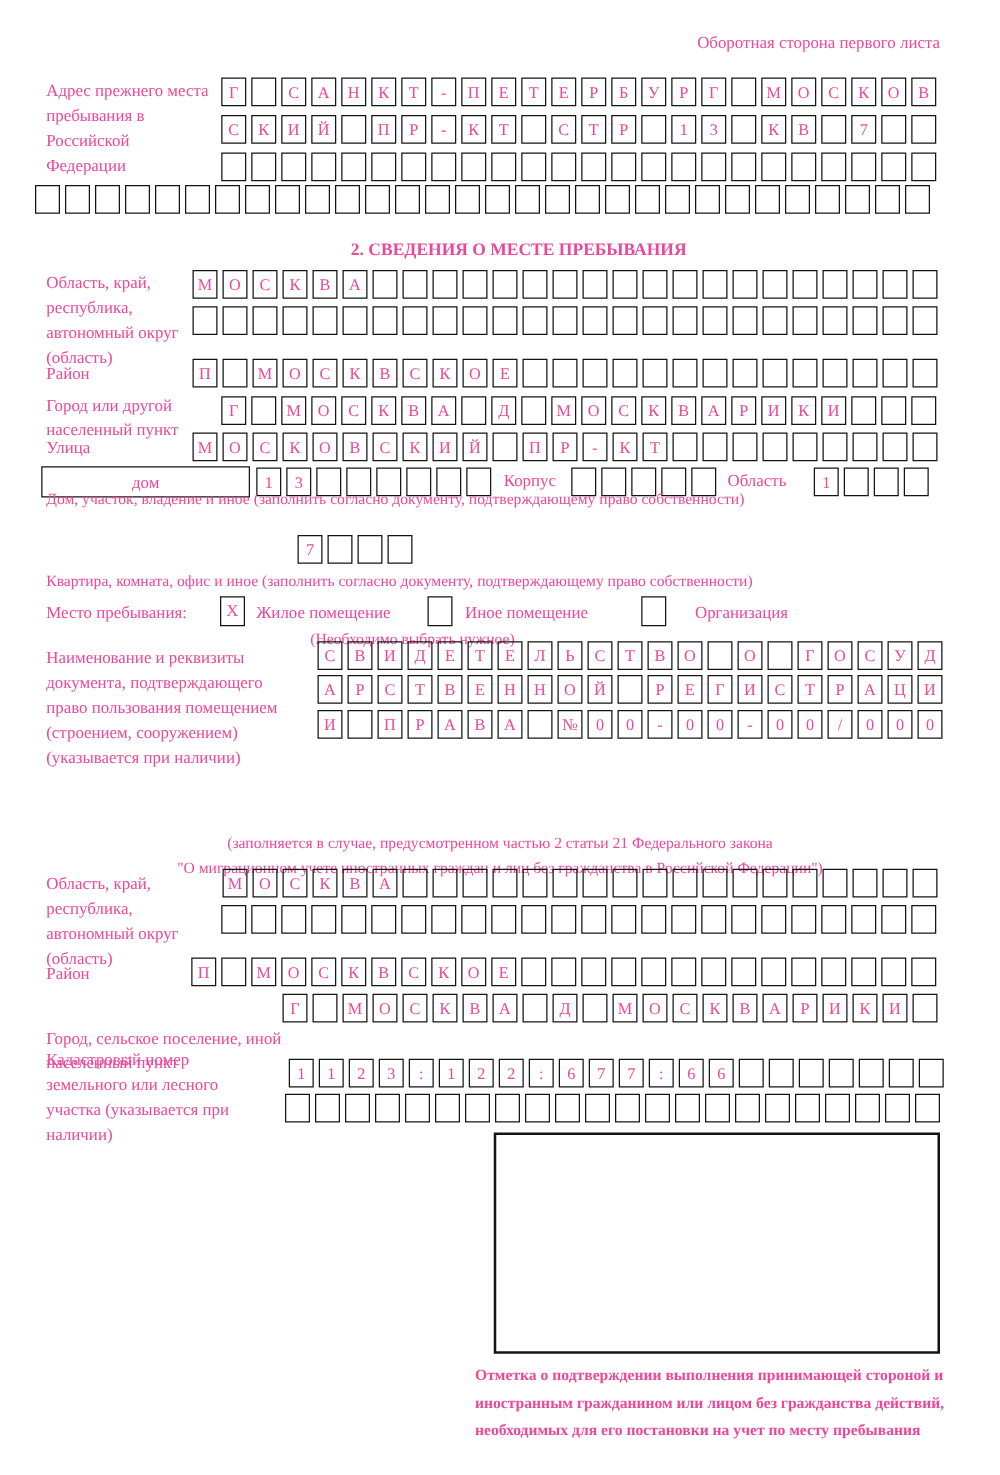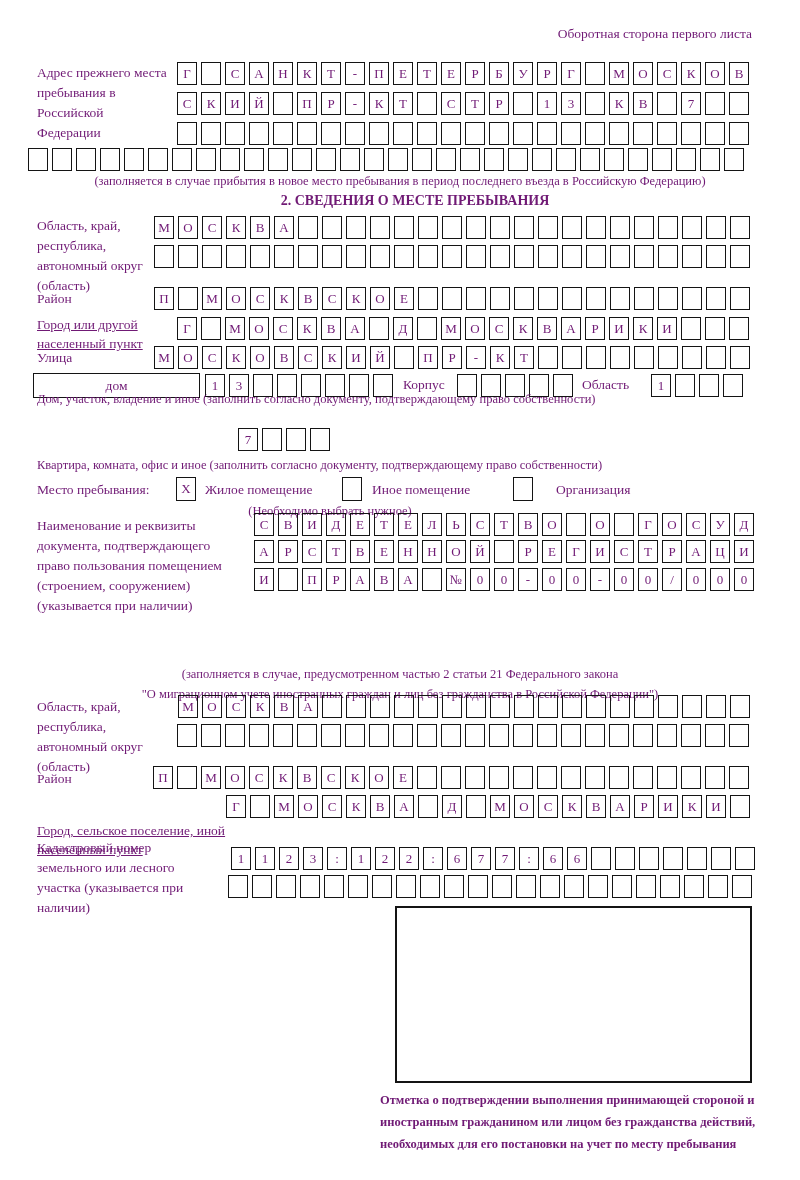--- a/index.html
+++ b/index.html
@@ -1,20 +1,20 @@
 <!DOCTYPE html>
 <html><head>
 <meta charset="utf-8">
 <style>
   html,body{margin:0;padding:0;background:#fff;}
   .page{position:relative;width:800px;height:1180px;background:#ffffff;
-        font-family:"Liberation Serif",serif;color:#701a75;overflow:hidden;}
+        font-family:"Liberation Serif",serif;color:#ec4899;overflow:hidden;}
   .abs{position:absolute;}
   .label{font-size:13.5px;line-height:20px;}
-  .small-lh{line-height:19px;text-decoration:underline;}
+  .small-lh{line-height:19px;}
   .caption{font-size:12.5px;}
   .bold{font-weight:bold;padding-left:15px;}
   .center{left:0;width:800px;text-align:center;}
   .cellrow{position:absolute;display:flex;gap:4px;}
   .cell{flex:0 0 20px;width:20px;height:23px;border:1.6px solid #141414;
         box-sizing:border-box;display:flex;align-items:center;justify-content:center;
         font-size:13px;line-height:1;}
   .labelbox{position:absolute;border:1.6px solid #141414;box-sizing:border-box;
         display:flex;align-items:center;justify-content:center;font-size:13.5px;}
   .checkbox{position:absolute;width:20px;height:24px;border:1.6px solid #141414;
@@ -133,21 +133,20 @@
       <span class="cell"></span>
       <span class="cell"></span>
       <span class="cell"></span>
       <span class="cell"></span>
       <span class="cell"></span>
       <span class="cell"></span>
       <span class="cell"></span>
       <span class="cell"></span>
       <span class="cell"></span>
     </div>
-  <div class="abs caption center" style="top:174px;">(заполняется в случае прибытия в новое место пребывания в период последнего въезда в Российскую Федерацию)</div>
 
   <div class="abs bold center" style="top:193px;font-size:14px;">2. СВЕДЕНИЯ О МЕСТЕ ПРЕБЫВАНИЯ</div>
 
   <div class="abs label" style="top:216px;left:37px;width:110px;">Область, край, республика, автономный округ (область)</div>
   <div class="cellrow" style="top:216px;left:154px;">
       <span class="cell">М</span>
       <span class="cell">О</span>
       <span class="cell">С</span>
       <span class="cell">К</span>
       <span class="cell">В</span>

